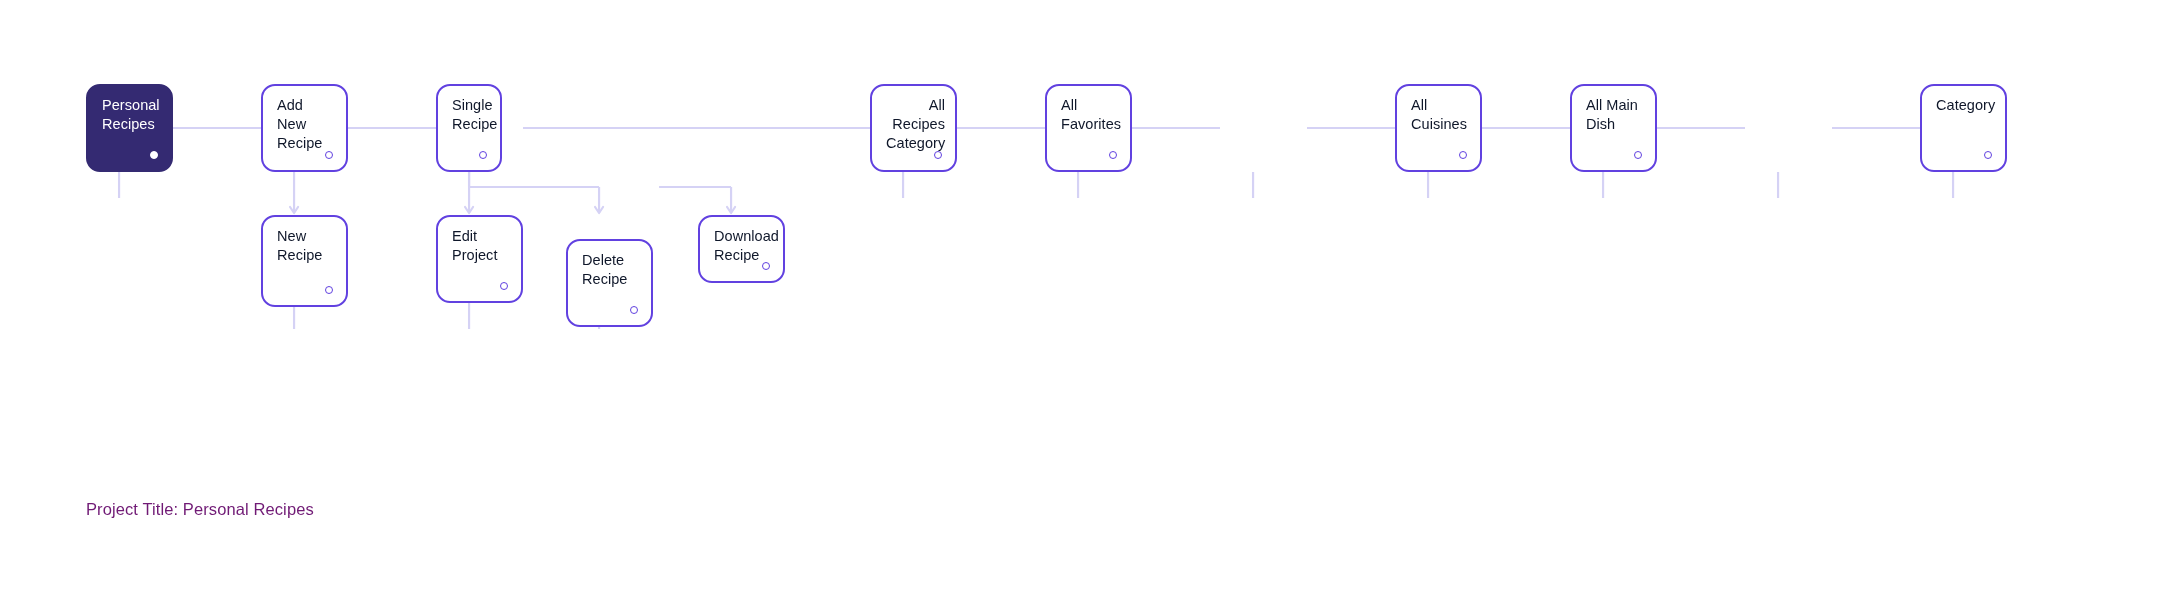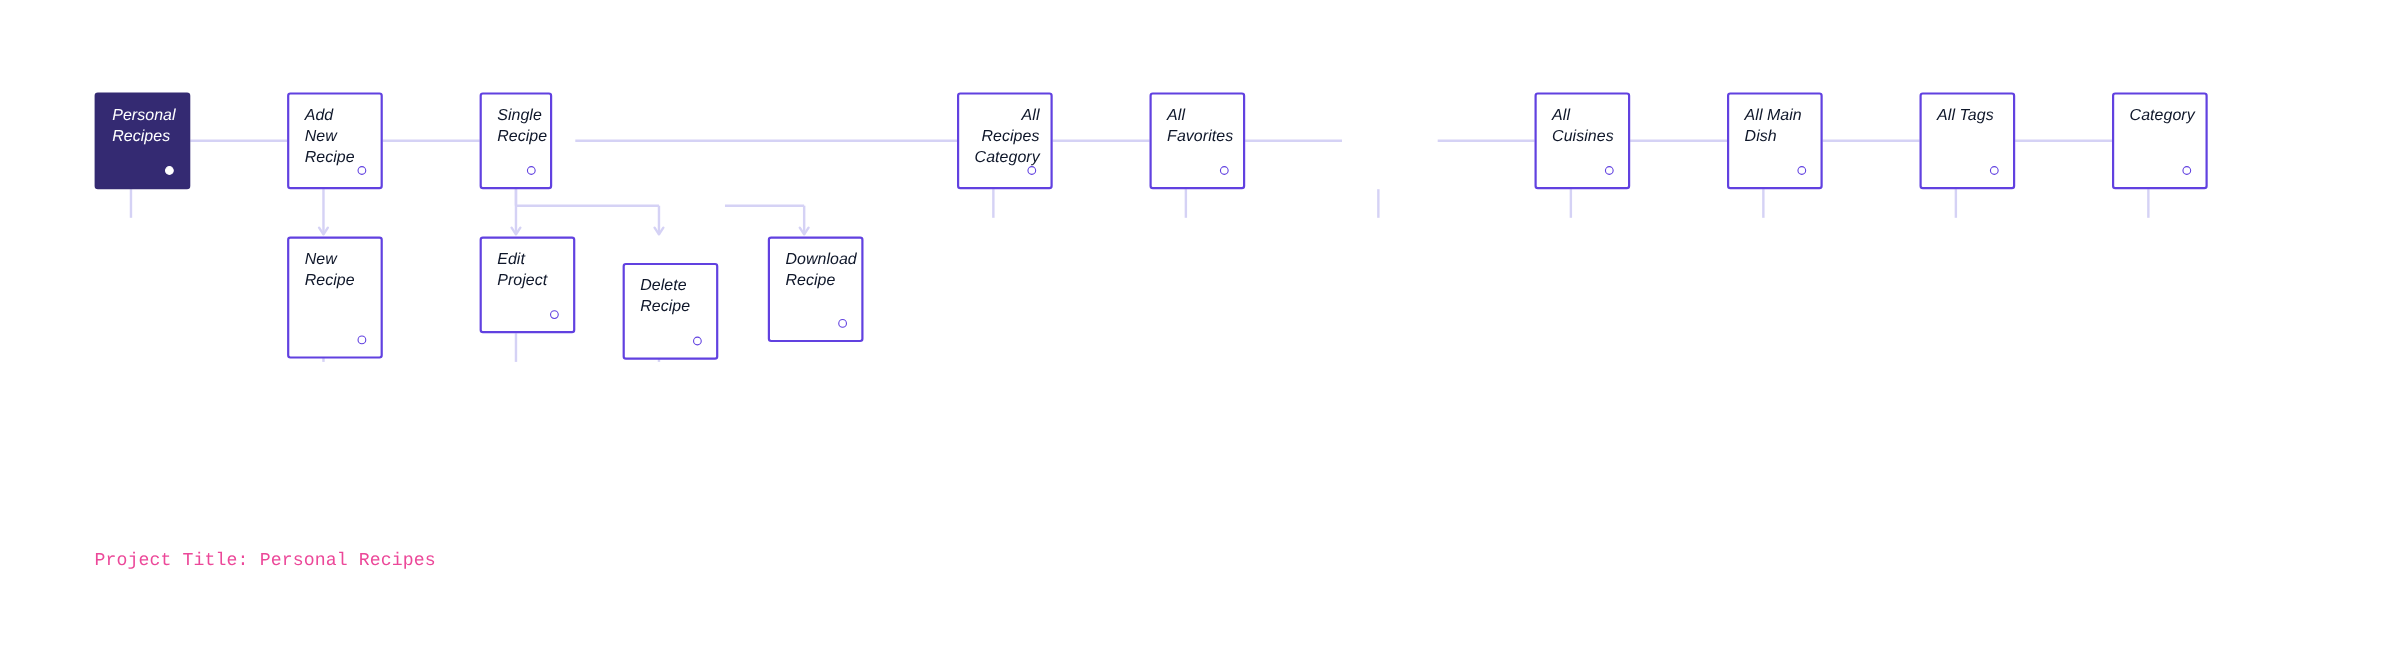--- a/index.html
+++ b/index.html
@@ -24,25 +24,24 @@
     position: absolute;
     left: 0;
     top: 0;
     width: 2168px;
     height: 604px;
     pointer-events: none;
   }
   .node {
     position: absolute;
     box-sizing: border-box;
-    border-radius: 3px;
+    border-radius: 14px;
     background: #ffffff;
     border: 2.4px solid #6141E0;
     z-index: 3;
-    font-style: italic;
   }
   .node.root {
     background: #342A72;
     border-color: #342A72;
   }
   .node-label {
     position: absolute;
     left: 14px;
     top: 10px;
     right: 10px;
@@ -69,22 +68,22 @@
   }
   .node.root .node-handle {
     border-color: #ffffff;
     background: #ffffff;
   }
   #caption {
     position: absolute;
     left: 86px;
     top: 500px;
     font-size: 16.5px;
-    color: #ec4899;
-    font-family: Liberation Mono, monospace;
+    color: #701a75;
+    font-family: Liberation Sans, sans-serif;
     letter-spacing: 0.1px;
   }
 </style>
 </head>
 <body>
 
 <div id="canvas">
 
   <svg id="edge-layer" viewBox="0 0 2168 604" xmlns="http://www.w3.org/2000/svg">
       <g>
@@ -172,40 +171,36 @@
     </div>
     <div class="node" style="left: 1395px; top: 84px; width: 87px; height: 88px;">
       <div class="node-label">All Cuisines</div>
       <div class="node-handle"></div>
     </div>
     <div class="node" style="left: 1570px; top: 84px; width: 87px; height: 88px;">
       <div class="node-label">All Main
 Dish</div>
       <div class="node-handle"></div>
     </div>
-    <div class="node" style="left: 1745px; top: 84px; width: 87px; height: 88px;">
-      <div class="node-label">All Tags</div>
-      <div class="node-handle"></div>
-    </div>
     <div class="node" style="left: 1920px; top: 84px; width: 87px; height: 88px;">
       <div class="node-label">Category</div>
       <div class="node-handle"></div>
     </div>
-    <div class="node" style="left: 261px; top: 215px; width: 87px; height: 111px;">
+    <div class="node" style="left: 261px; top: 215px; width: 87px; height: 92px;">
       <div class="node-label">New Recipe</div>
       <div class="node-handle"></div>
     </div>
     <div class="node" style="left: 436px; top: 215px; width: 87px; height: 88px;">
       <div class="node-label">Edit Project</div>
       <div class="node-handle"></div>
     </div>
     <div class="node" style="left: 566px; top: 215px; width: 87px; height: 88px; margin-top: 24px;">
       <div class="node-label">Delete
 Recipe</div>
       <div class="node-handle"></div>
     </div>
-    <div class="node" style="left: 698px; top: 215px; width: 87px; height: 96px;">
+    <div class="node" style="left: 698px; top: 215px; width: 87px; height: 68px;">
       <div class="node-label">Download
 Recipe</div>
       <div class="node-handle"></div>
     </div>
     <div id="caption">Project Title: Personal Recipes</div>
 </div>
 
 </body></html>

